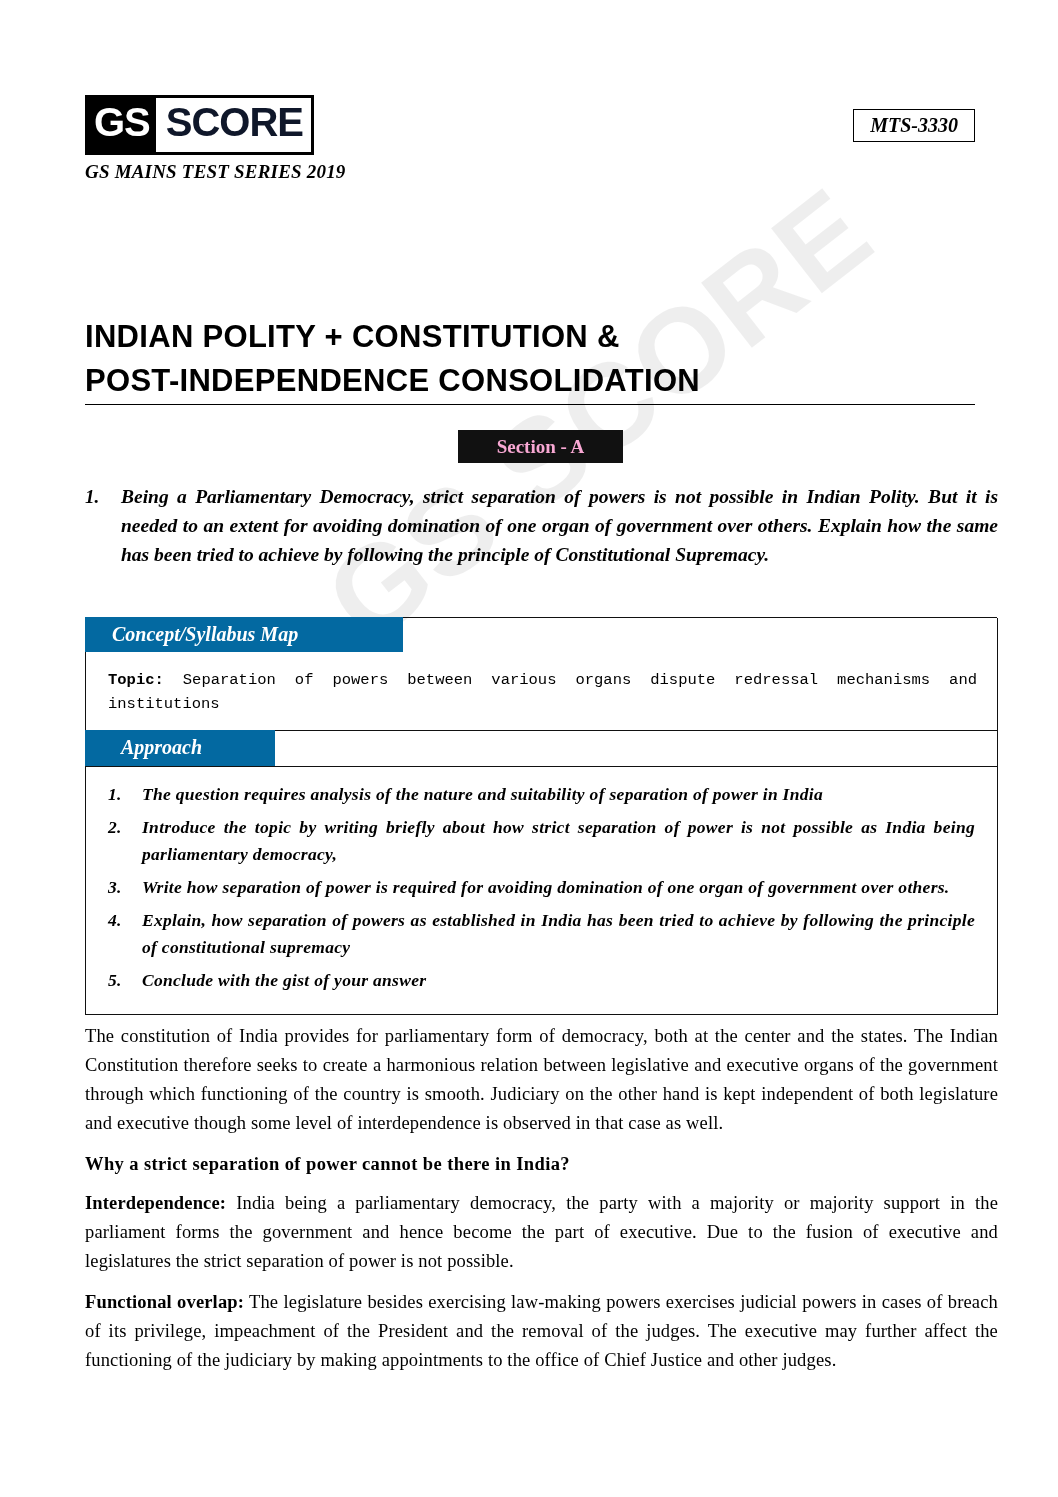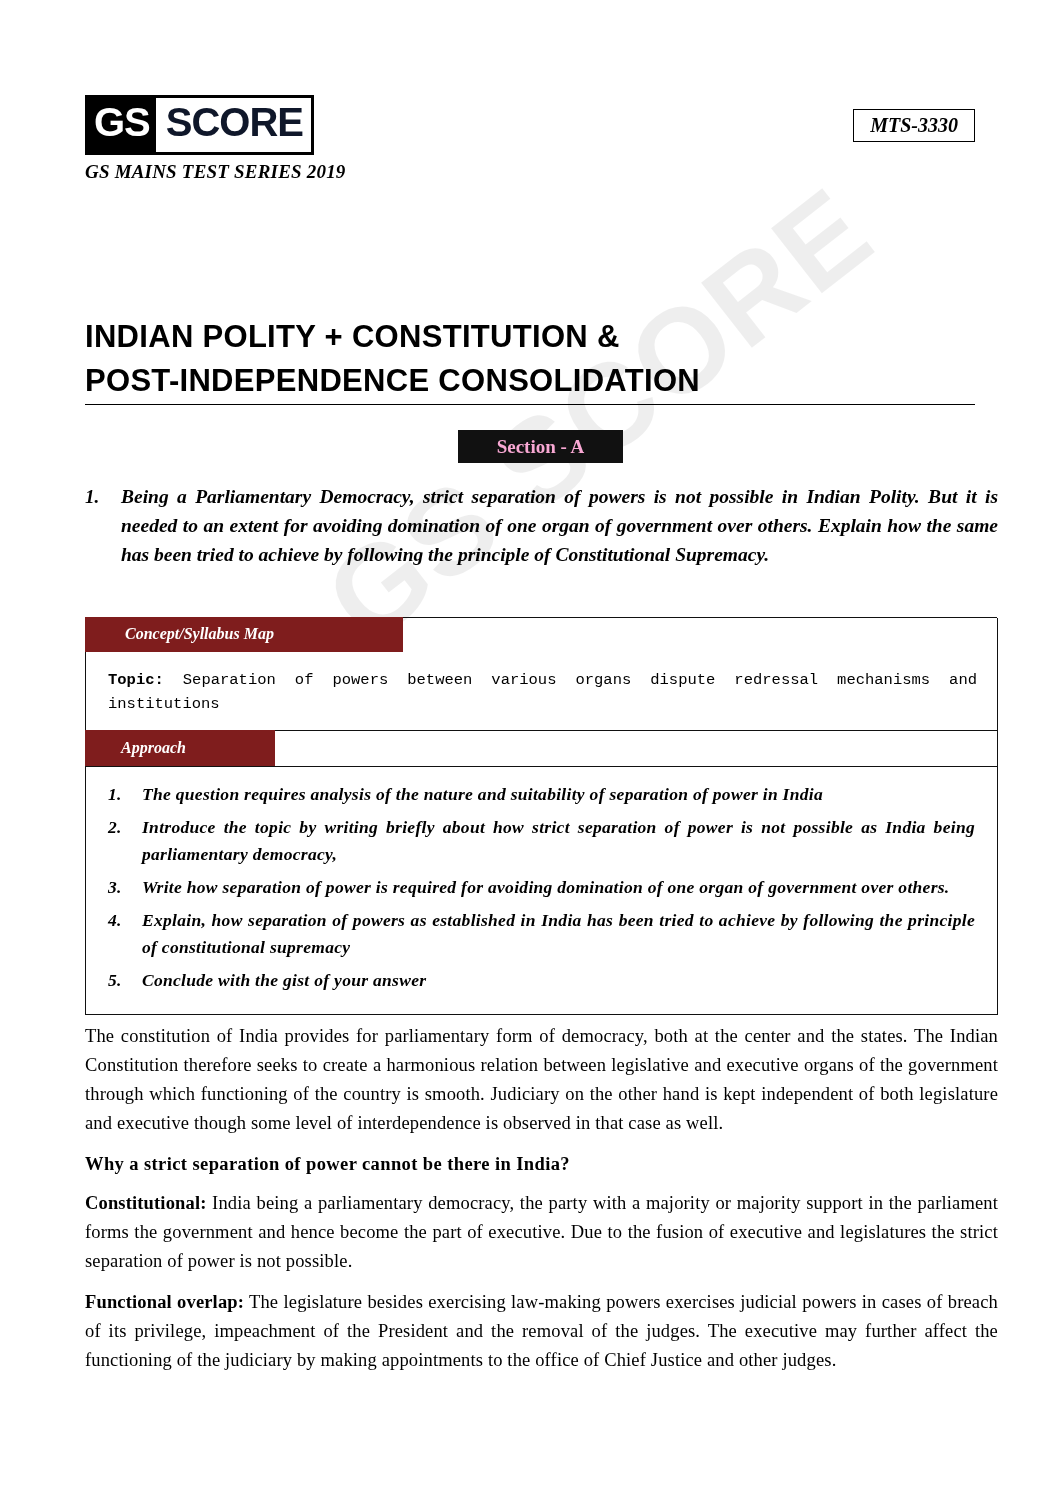--- a/index.html
+++ b/index.html
@@ -167,27 +167,27 @@
   .concept-box {
     position: absolute;
     left: 85px;
     top: 618px;
     width: 913px;
     box-sizing: border-box;
     border: 1.3px solid #111;
     border-top: none;
   }
   .tab-label {
-    background: #7f1d1d;
+    background: #0369a1;
     color: #fff;
     font-family: "Liberation Serif", serif;
     font-style: italic;
     font-weight: bold;
-    font-size: 16px;
-    padding: 5px 18px 6px 40px;
+    font-size: 20px;
+    padding: 5px 18px 6px 27px;
     display: inline-block;
     box-sizing: border-box;
   }
   .concept-head {
     position: relative;
     height: 34px;
     border-top: 1.3px solid #111;
     margin-top: -1px;
   }
   .concept-head .tab-label {
@@ -351,17 +351,17 @@
           <span class="n">5.</span>
           <span class="t">Conclude with the gist of your answer</span>
         </li>
       </ul>
     </div>
   </div>
 
   <div class="hints-wrap">
     <div class="para">The constitution of India provides for parliamentary form of democracy, both at the center and the states. The Indian Constitution therefore seeks to create a harmonious relation between legislative and executive organs of the government through which functioning of the country is smooth. Judiciary on the other hand is kept independent of both legislature and executive though some level of interdependence is observed in that case as well.</div>
     <div class="subhead">Why a strict separation of power cannot be there in India?</div>
-    <div class="para"><b>Constitutional:</b><span> India being a parliamentary democracy, the party with a majority or majority support in the parliament forms the government and hence become the part of executive. Due to the fusion of executive and legislatures the strict separation of power is not possible.</span></div>
+    <div class="para"><b>Interdependence:</b><span> India being a parliamentary democracy, the party with a majority or majority support in the parliament forms the government and hence become the part of executive. Due to the fusion of executive and legislatures the strict separation of power is not possible.</span></div>
     <div class="para"><b>Functional overlap:</b><span> The legislature besides exercising law-making powers exercises judicial powers in cases of breach of its privilege, impeachment of the President and the removal of the judges. The executive may further affect the functioning of the judiciary by making appointments to the office of Chief Justice and other judges.</span></div>
   </div>
 
 </div>
 
 </body></html>

